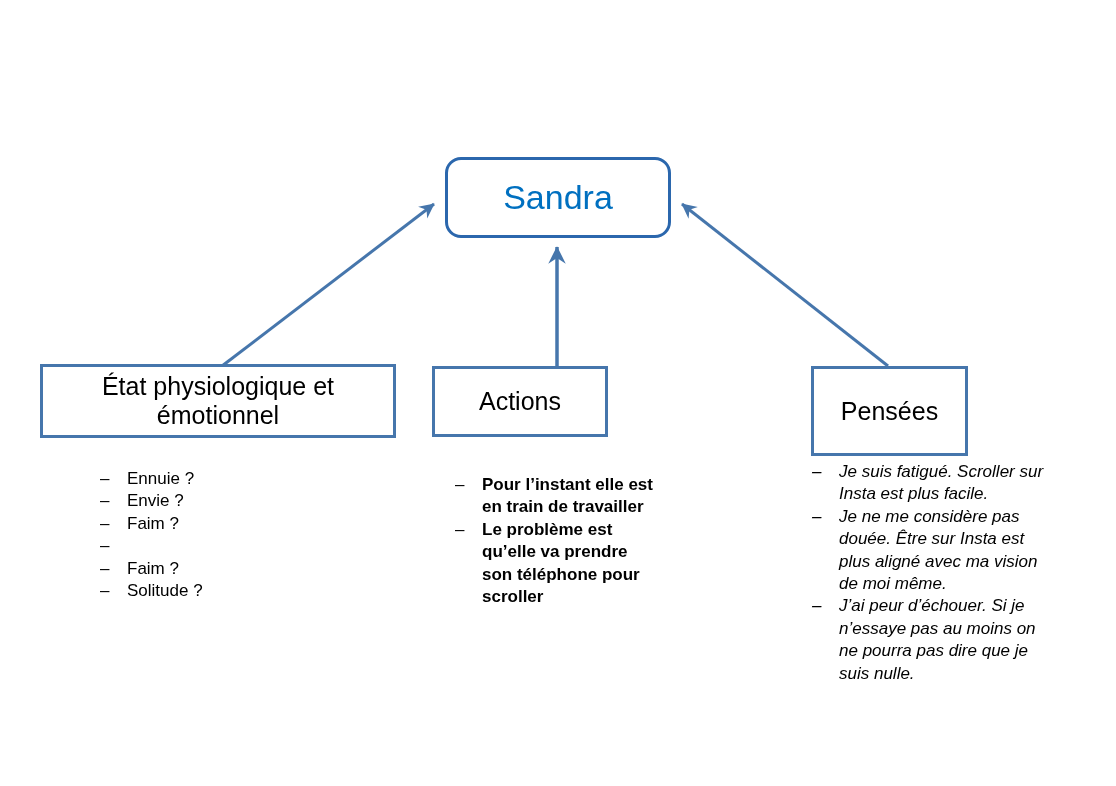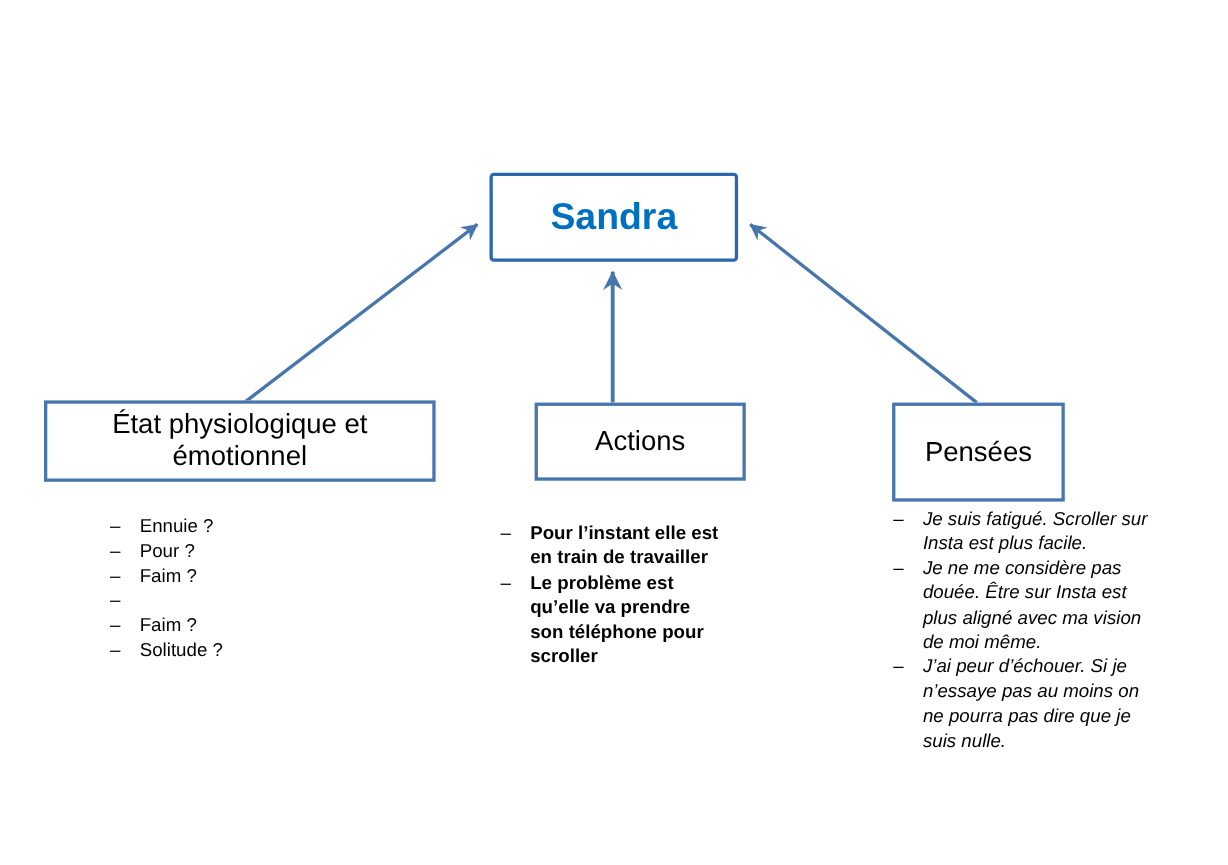--- a/index.html
+++ b/index.html
@@ -32,32 +32,32 @@
     justify-content: center;
     text-align: center;
     box-sizing: border-box;
   }
   .root-node {
     left: 445px;
     top: 157px;
     width: 226px;
     height: 81px;
     border: 3.5px solid #2B67AD;
-    border-radius: 4px;
+    border-radius: 16px;
     font-size: 34px;
-    font-weight: bold;
+    font-weight: normal;
     color: #0070C0;
   }
   .child-node {
     border: 3px solid #4676AC;
     font-size: 25px;
     line-height: 1.15;
   }
   .node-etat    { left: 40px;  top: 364px; width: 356px; height: 74px; }
-  .node-actions { left: 486px; top: 366px; width: 192px; height: 71px; }
+  .node-actions { left: 432px; top: 366px; width: 176px; height: 71px; }
   .node-pensees { left: 811px; top: 366px; width: 157px; height: 90px; }
 
   ul.bullet-list {
     position: absolute;
     margin: 0;
     padding: 0;
     list-style: none;
     font-size: 17px;
     line-height: 22.4px;
   }
@@ -106,21 +106,21 @@
     <span>Pensées</span>
   </div>
 
   <ul class="bullet-list list-etat">
     <li>
       <span class="dash">–</span>
       <span class="item-text">Ennuie ?</span>
     </li>
     <li>
       <span class="dash">–</span>
-      <span class="item-text">Pour ?</span>
+      <span class="item-text">Envie ?</span>
     </li>
     <li>
       <span class="dash">–</span>
       <span class="item-text">Faim ?</span>
     </li>
     <li>
       <span class="dash">–</span>
     </li>
     <li>
       <span class="dash">–</span>

